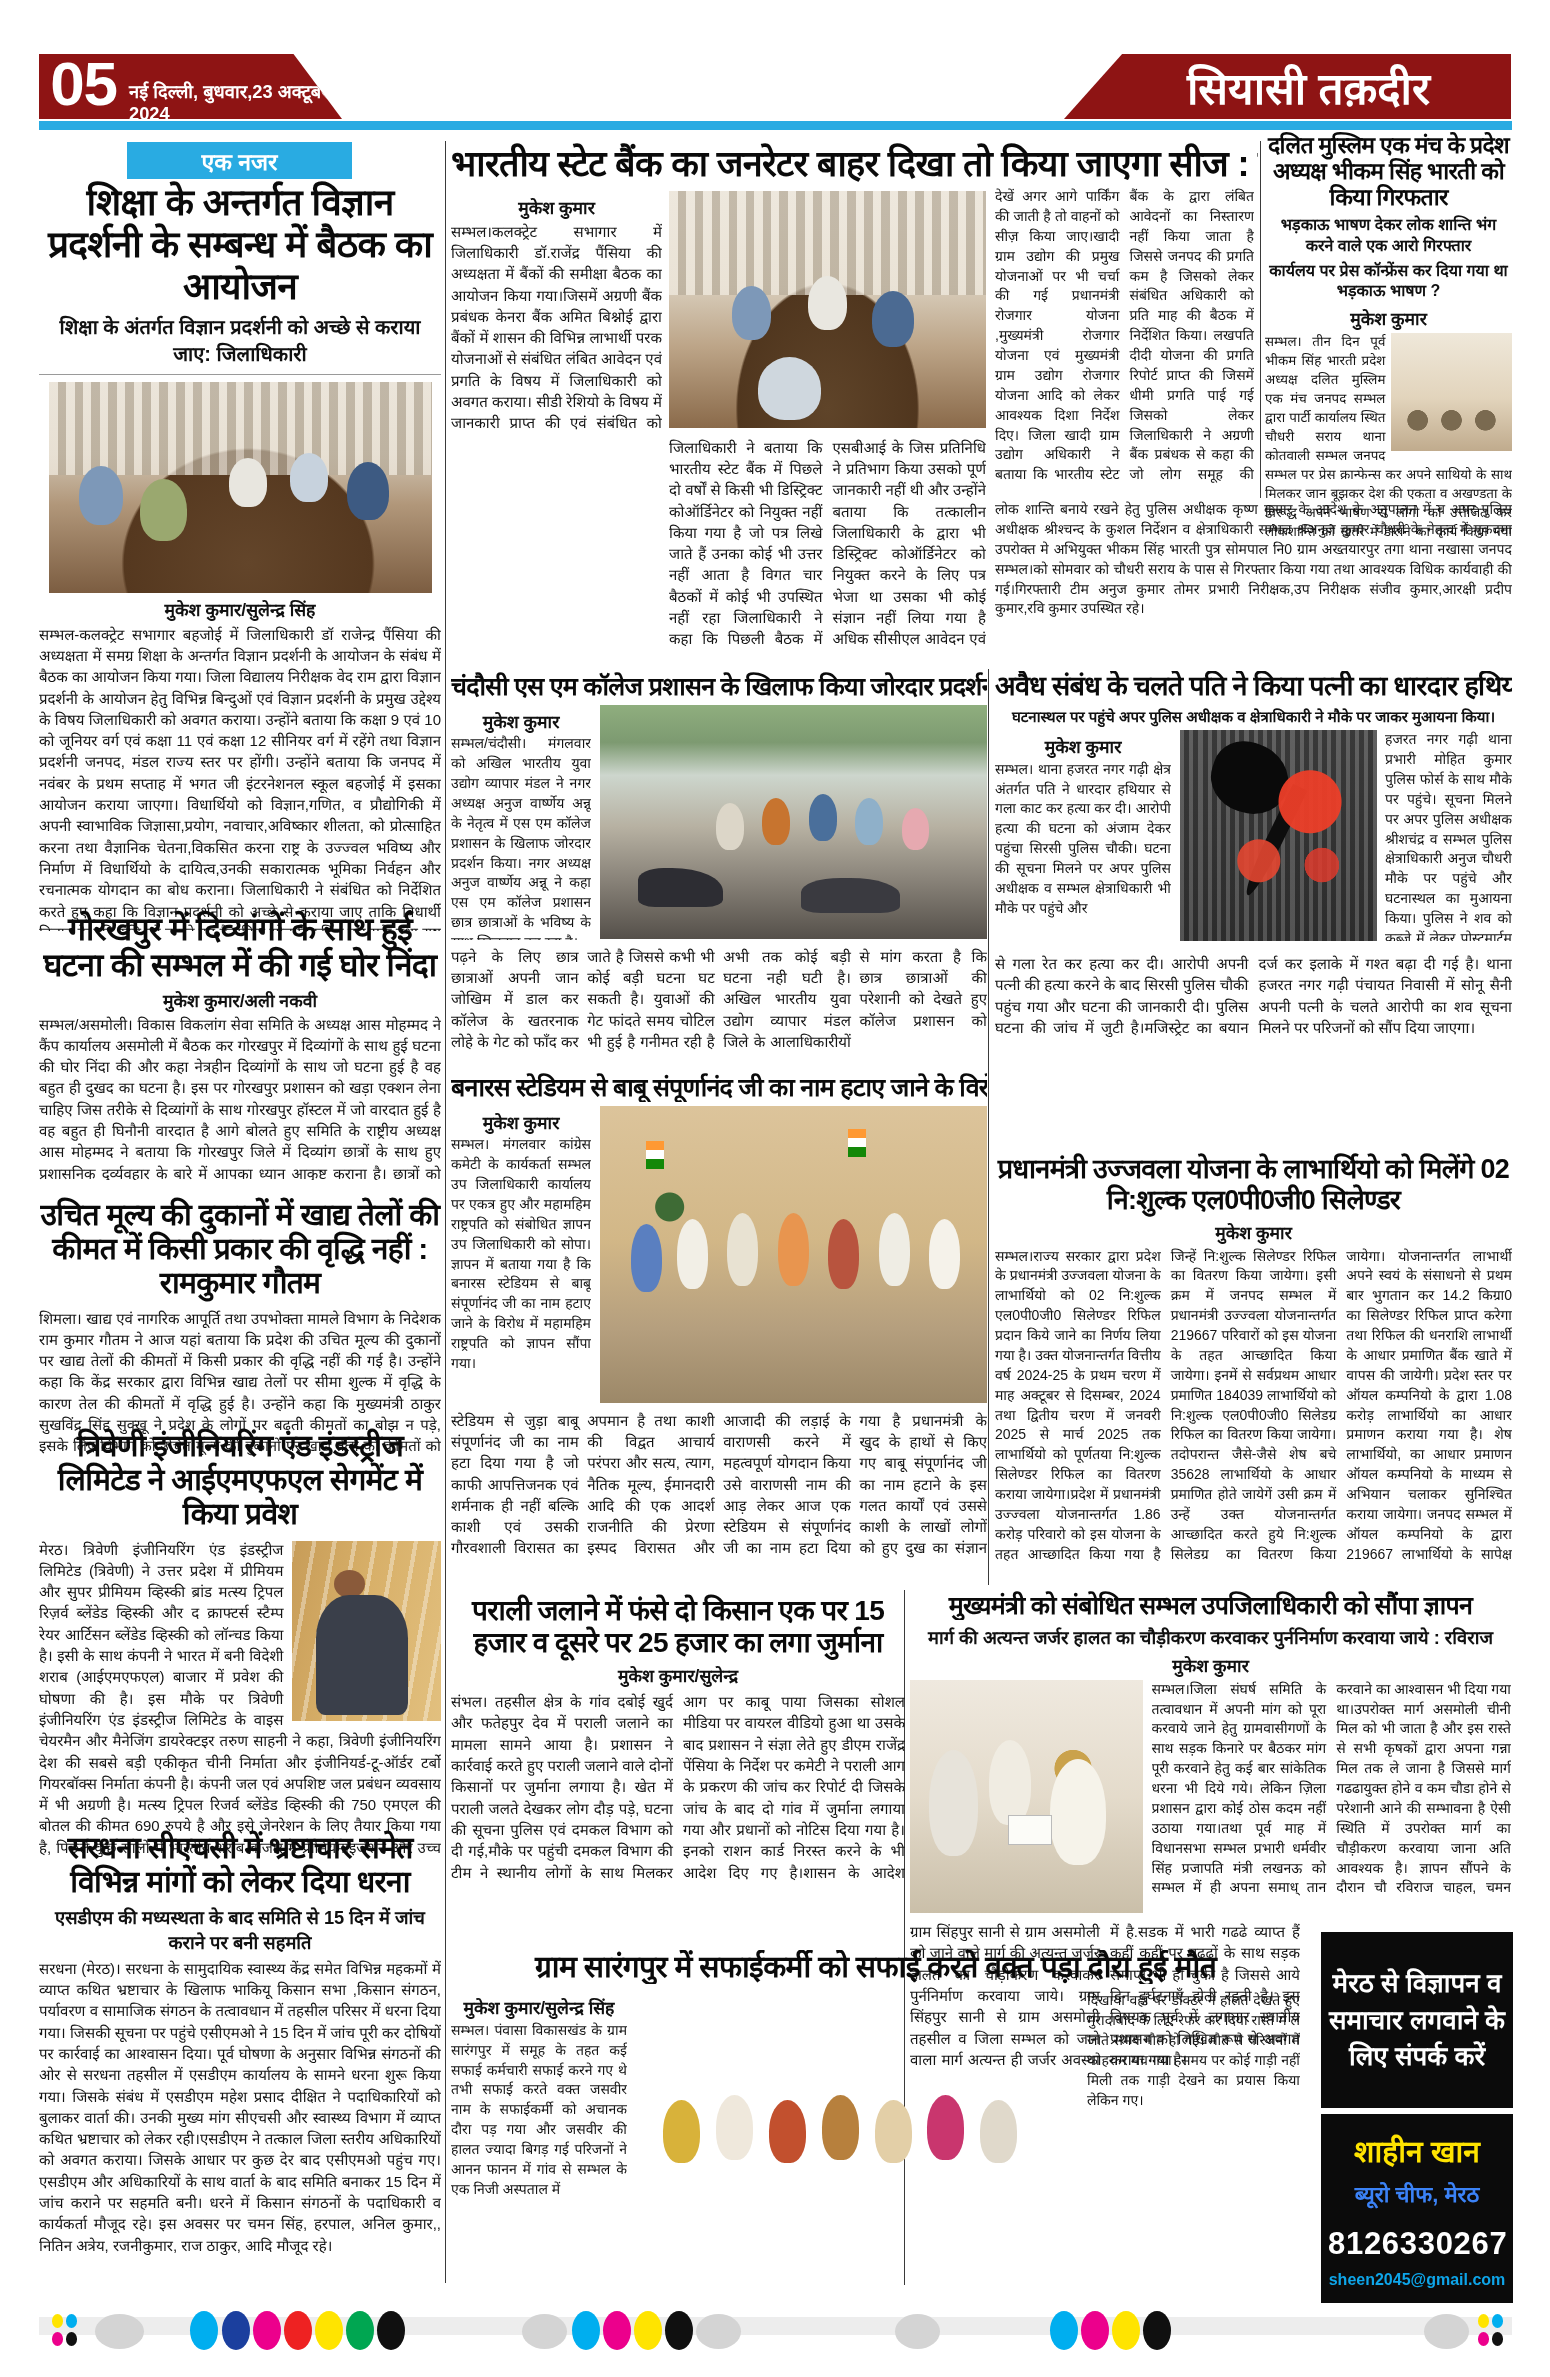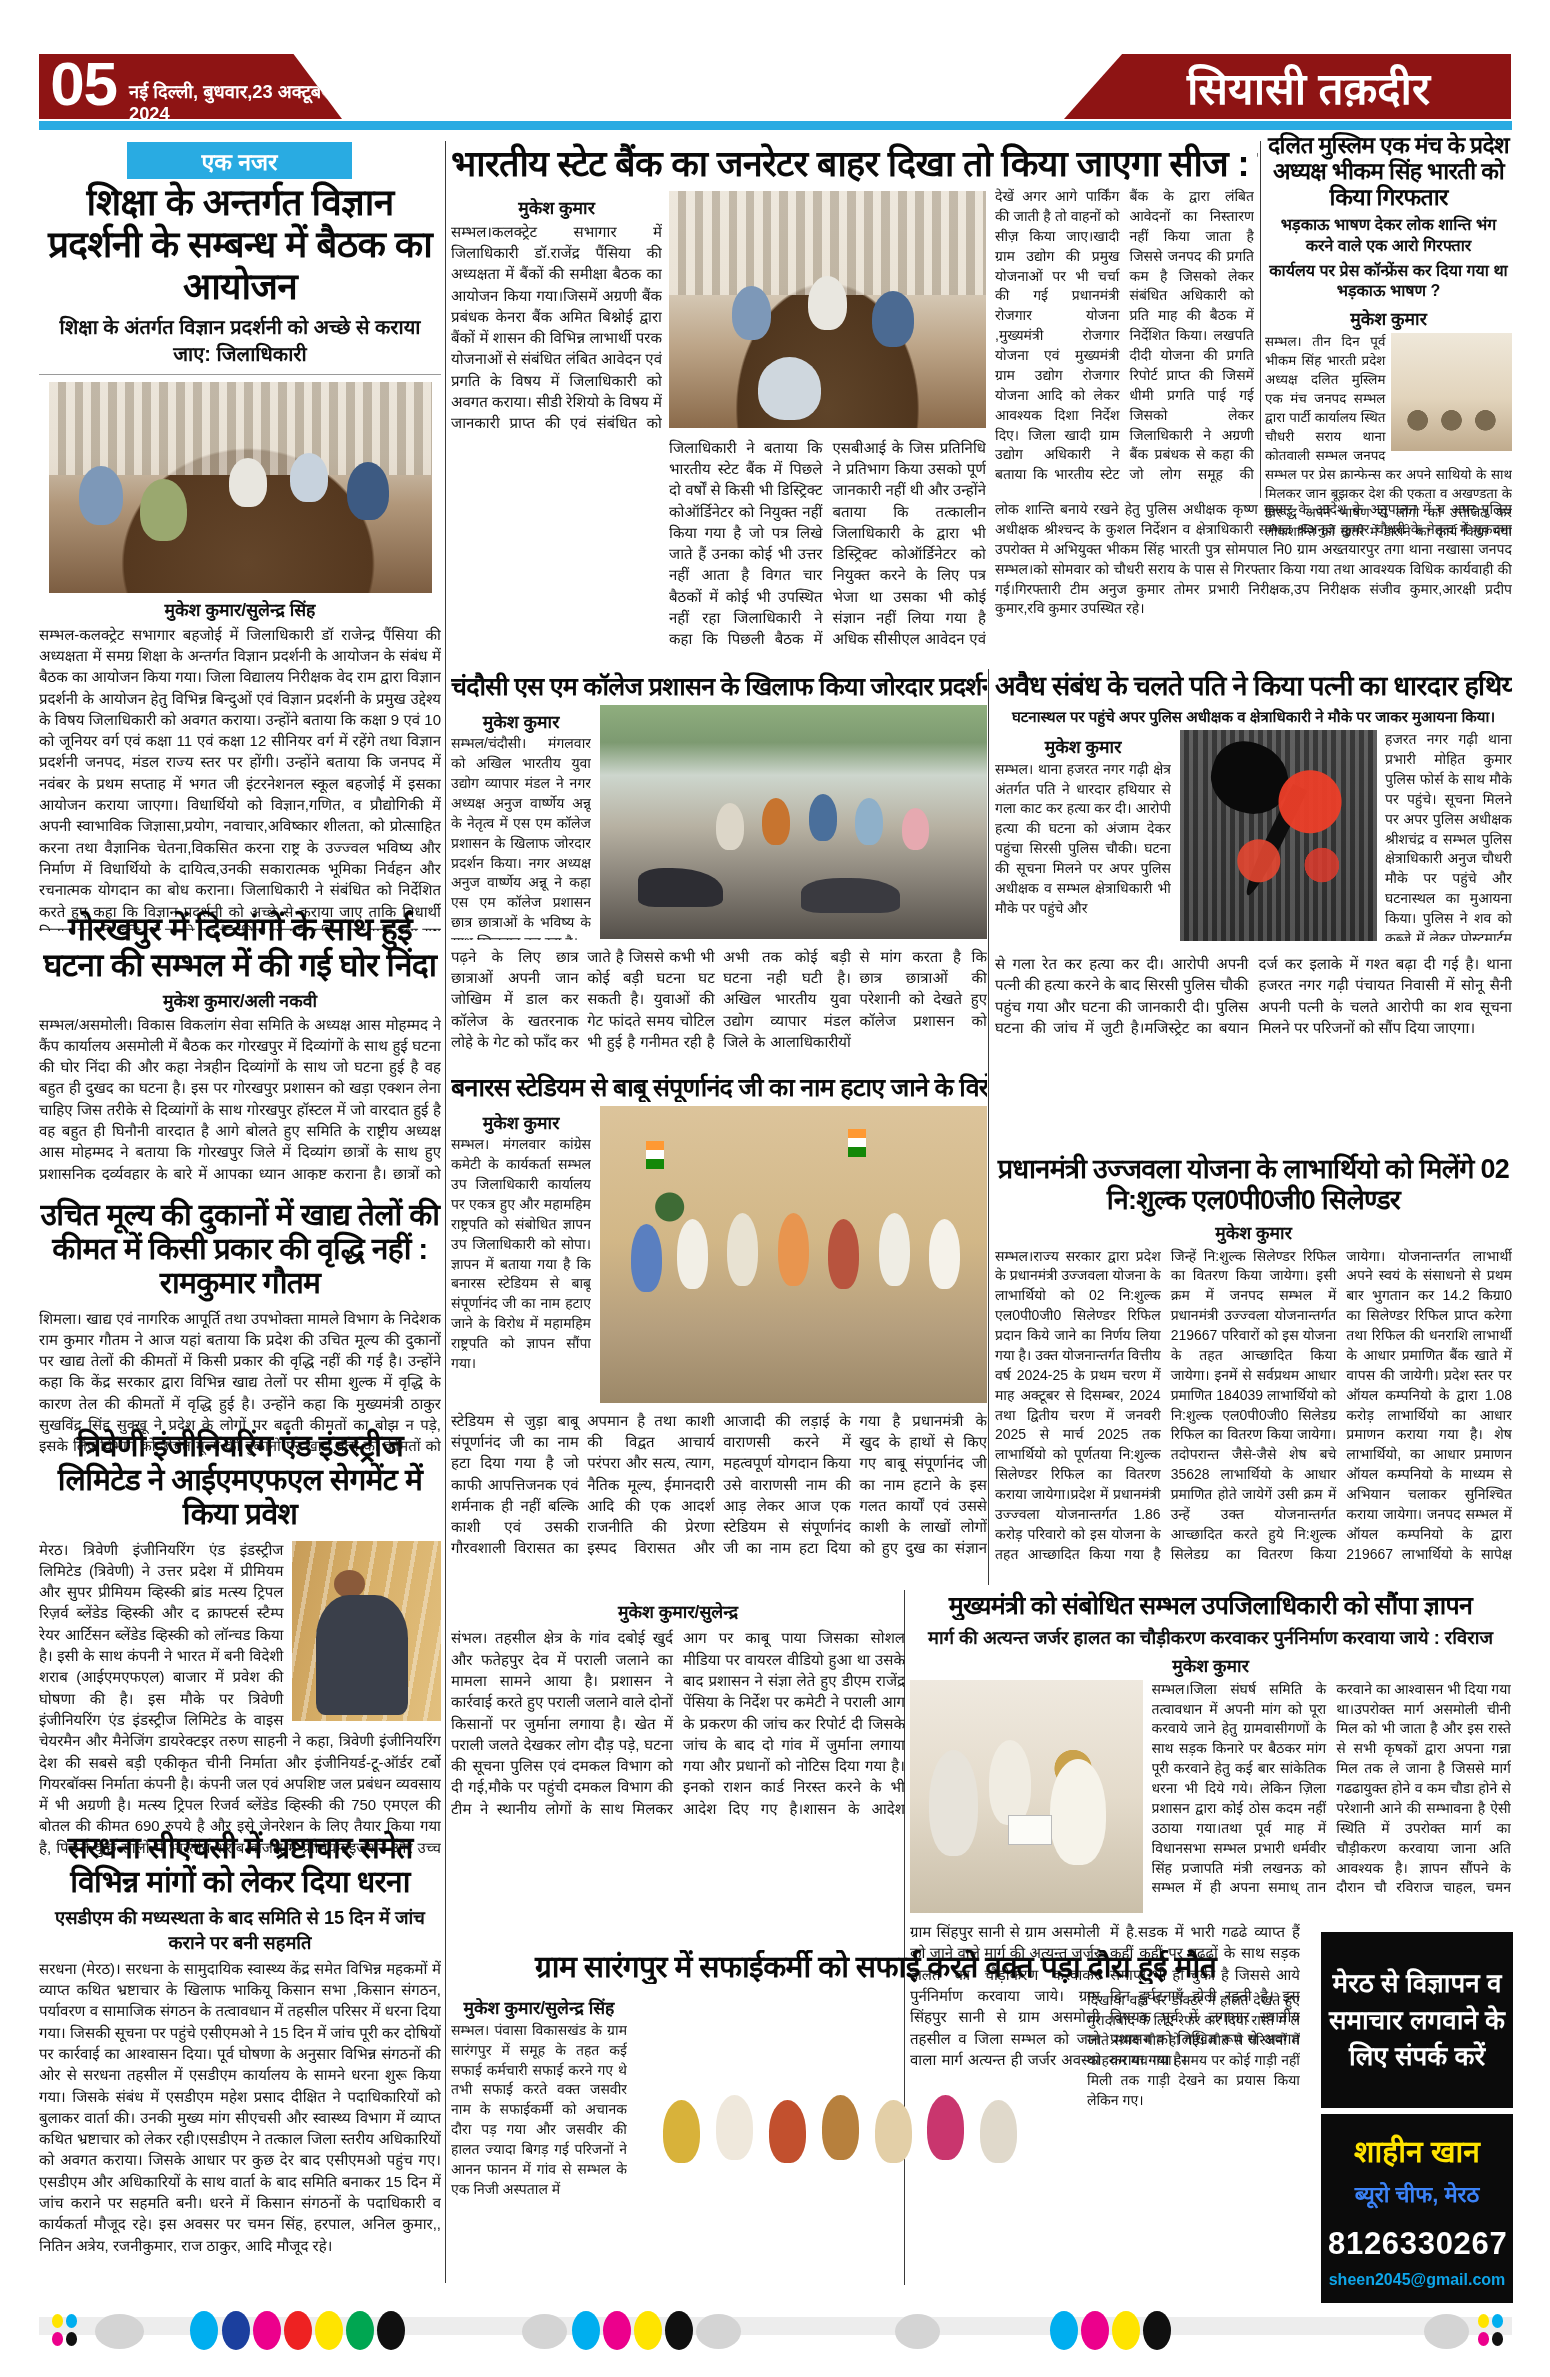--- a/index.html
+++ b/index.html
@@ -282,20 +282,21 @@
         <span class="per" style="left:72%;top:36%;width:31px;height:73px;background:#efede4;"></span>
         <span class="per" style="left:85%;top:38%;width:31px;height:70px;background:#f5f2ea;"></span>
         <span class="dec" style="left:12%;top:12%;width:18.3px;height:28px;background:linear-gradient(180deg,#ff9933 33%,#fff 33% 66%,#138808 66%);"></span>
         <span class="dec" style="left:64%;top:8%;width:18.3px;height:28px;background:linear-gradient(180deg,#ff9933 33%,#fff 33% 66%,#138808 66%);"></span>
       </div>
     </div>
     <div class="body bn-bottom">स्टेडियम से जुड़ा बाबू संपूर्णानंद जी का नाम हटा दिया गया है जो काफी आपत्तिजनक एवं शर्मनाक ही नहीं बल्कि काशी एवं उसकी गौरवशाली विरासत का अपमान है तथा काशी की विद्वत आचार्य परंपरा और सत्य, त्याग, नैतिक मूल्य, ईमानदारी आदि की एक आदर्श राजनीति की प्रेरणा इस्पद विरासत और आजादी की लड़ाई के वाराणसी करने में महत्वपूर्ण योगदान किया उसे वाराणसी नाम की आड़ लेकर आज एक स्टेडियम से संपूर्णानंद जी का नाम हटा दिया गया है प्रधानमंत्री के खुद के हाथों से किए गए बाबू संपूर्णानंद जी का नाम हटाने के इस गलत कार्यों एवं उससे काशी के लाखों लोगों को हुए दुख का संज्ञान लेकर संपूर्णानंद स्टेडियम नाम फिर से बहाल किया जाये इस मौके पर निखिल शर्मा एडवोकेट सतेन्द्र कुमार कोच प्रभाकर रंजीत मनोज कुलदीप हरवेंद्र शिवंम कामेंद्र प्रवीण पवन रघुवेन्द्र विकास राजू आकाश आदि उपस्थित रहे। हुसैन, जीशान अली, जेपी सहगल, बब्बू खान, इरफान खान, अकबर अली, अक्षय ठाकुर, फुरकान कुरैशी, अंजार मंसूरी, शुभांगी सिंह, सरफराज कुरैशी, इफ्तिखार कुरैशी, फिरासत खान, यासीन अली, राहत जान, तब्बन खान, सरफराज सैफी, तहसीनसैफी, हाजी रईस, मोहम्मद उमर, उमर अंसारी आदि उपस्थित रहे।</div>
   </section>
 
   <section id="a-parali" class="art">
+    <h1 class="hl">पराली जलाने में फंसे दो किसान एक पर 15 हजार व दूसरे पर 25 हजार का लगा जुर्माना</h1>
     <div class="by">मुकेश कुमार/सुलेन्द्र</div>
     <div class="body pr-body">संभल। तहसील क्षेत्र के गांव दबोई खुर्द और फतेहपुर देव में पराली जलाने का मामला सामने आया है। प्रशासन ने कार्रवाई करते हुए पराली जलाने वाले दोनों किसानों पर जुर्माना लगाया है। खेत में पराली जलते देखकर लोग दौड़ पड़े, घटना की सूचना पुलिस एवं दमकल विभाग को दी गई,मौके पर पहुंची दमकल विभाग की टीम ने स्थानीय लोगों के साथ मिलकर आग पर काबू पाया जिसका सोशल मीडिया पर वायरल वीडियो हुआ था उसके बाद प्रशासन ने संज्ञा लेते हुए डीएम राजेंद्र पेंसिया के निर्देश पर कमेटी ने पराली आग के प्रकरण की जांच कर रिपोर्ट दी जिसके जांच के बाद दो गांव में जुर्माना लगाया गया और प्रधानों को नोटिस दिया गया है।इनको राशन कार्ड निरस्त करने के भी आदेश दिए गए है।शासन के आदेश अनुसार लगातार संभाल के डीएम राजेंद्र पेंसिया के निर्देश पर प्रशासन अधीनस्थ अधिकारी इस पर तुरंत कार्रवाई की जा रही है।</div>
   </section>
 
   <section id="a-avaidh" class="art">
     <h1 class="hl one">अवैध संबंध के चलते पति ने किया पत्नी का धारदार हथियार से हत्या</h1>
     <h2 class="sub">घटनास्थल पर पहुंचे अपर पुलिस अधीक्षक व क्षेत्राधिकारी ने मौके पर जाकर मुआयना किया।</h2>
     <div class="av-row">
       <div class="av-colA">
         <div class="by">मुकेश कुमार</div>

